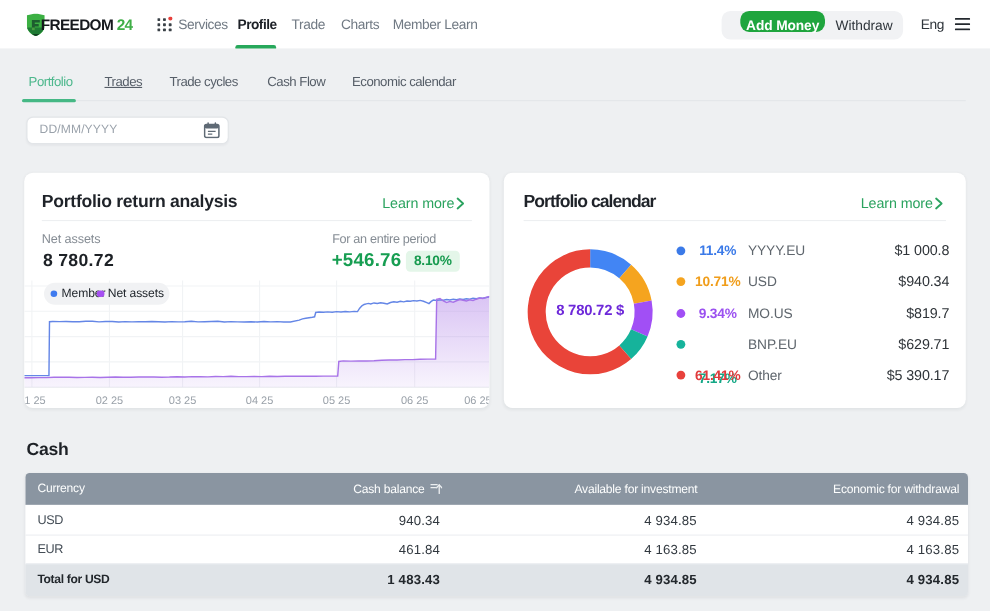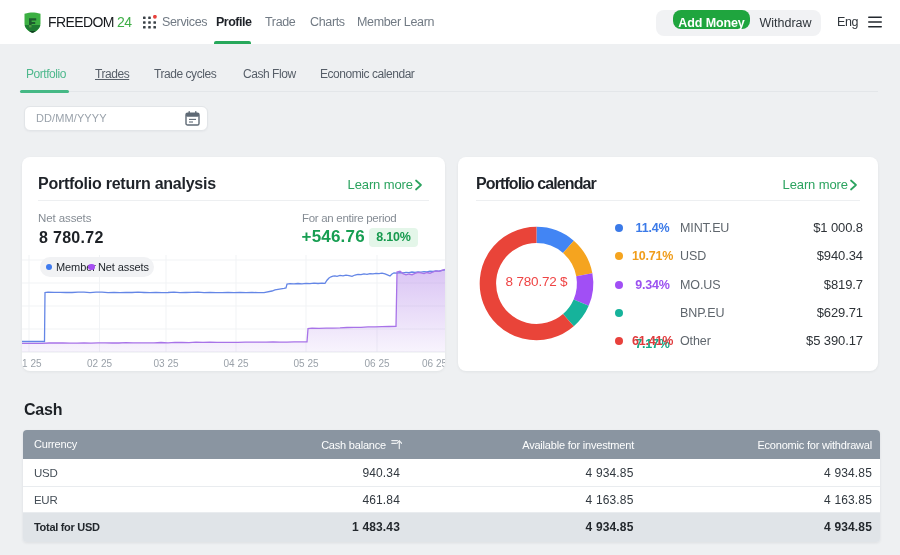--- a/index.html
+++ b/index.html
@@ -31,21 +31,21 @@
 <body>
 
 <div class="header">
   <svg class="abs" style="left:23.5px; top:12px;" width="17" height="21" viewBox="0 0 17 21">
     <path d="M0.5 1.8 C3.5 0.9 6.5 0.4 8.5 0.4 C10.5 0.4 13.5 0.9 16.5 1.8 L16.5 11.5 C16.5 16.5 12.5 19.7 8.5 20.8 C4.5 19.7 0.5 16.5 0.5 11.5 Z" fill="#3cb043"></path>
     <path d="M0.9 14 C2.5 17.5 5.8 19.9 8.5 20.8 C11.2 19.9 14.5 17.5 16.1 14 L16.1 13 L0.9 13 Z" fill="#1e7a33"></path>
     <path d="M5.2 18.9 C6.3 19.8 7.5 20.5 8.5 20.8 C9.5 20.5 10.7 19.8 11.8 18.9 Z" fill="#123f22"></path>
     <path d="M5 6.2 L12.2 6.2 L12.2 8.4 L7.6 8.4 L7.6 9.9 L11.2 9.9 L11.2 12.1 L7.6 12.1 L7.6 15.5 L5 15.5 Z" fill="#1d5c2f"></path>
     <path d="M5 13 L7.6 13 L7.6 15.5 L5 15.5 Z" fill="#6fcf4e" opacity="0.55"></path>
   </svg>
-  <div class="abs" style="left:48px; top:0; height:44px; line-height:44px; font-size:14px; font-weight:normal; letter-spacing:-0.6px; color:#16191d;">FREEDOM <span style="color:#3fae47;">24</span></div>
+  <div class="abs" style="left:37px; top:0; height:44px; line-height:44px; font-size:14px; font-weight:bold; letter-spacing:-0.6px; color:#16191d;">FREEDOM <span style="color:#3fae47;">24</span></div>
   <svg class="abs" style="left:143px; top:15px;" width="14" height="14" viewBox="0 0 14 14">
     <g fill="#3a4147">
       <rect x="0" y="1.5" width="2.6" height="2.6" rx="0.6"></rect>
         <rect x="5.2" y="1.5" width="2.6" height="2.6" rx="0.6"></rect>
       <rect x="0" y="6.2" width="2.6" height="2.6" rx="0.6"></rect>
         <rect x="5.2" y="6.2" width="2.6" height="2.6" rx="0.6"></rect>
         <rect x="10.4" y="6.2" width="2.6" height="2.6" rx="0.6"></rect>
       <rect x="0" y="10.9" width="2.6" height="2.6" rx="0.6"></rect>
         <rect x="5.2" y="10.9" width="2.6" height="2.6" rx="0.6"></rect>
         <rect x="10.4" y="10.9" width="2.6" height="2.6" rx="0.6"></rect>
@@ -153,25 +153,25 @@
   <div class="divider" style="left:18px; top:43px; width:384px;"></div>
   <svg class="abs" style="left:18px; top:65.5px;" width="121" height="121" viewBox="0 0 121 121">
     <g fill="none" stroke-width="16.4">
       <path d="M60.50 11.90 A48.6 48.6 0 0 1 92.40 23.84" stroke="#4285f4"></path>
       <path d="M92.40 23.84 A48.6 48.6 0 0 1 108.30 51.70" stroke="#f5a41f"></path>
       <path d="M108.30 51.70 A48.6 48.6 0 0 1 105.17 79.63" stroke="#a14ff5"></path>
       <path d="M105.17 79.63 A48.6 48.6 0 0 1 92.39 97.17" stroke="#16b39b"></path>
       <path d="M92.39 97.17 A48.6 48.6 0 1 1 60.50 11.90" stroke="#e94439"></path>
     </g>
   </svg>
-  <div class="abs" style="left:18px; top:117px; width:121px; text-align:center; font-size:13.5px; font-weight:normal; color:#ef4444; letter-spacing:-0.2px;">8 780.72 $</div>
+  <div class="abs" style="left:18px; top:117px; width:121px; text-align:center; font-size:13.5px; font-weight:bold; color:#6d28d9; letter-spacing:-0.2px;">8 780.72 $</div>
   <div class="lrow" style="top:62px;">
       <span class="ldot" style="background:#3b7ae8;"></span>
       <span class="lpct" style="color:#3b7ae8;">11.4%</span>
-      <span class="lname">MINT.EU</span>
+      <span class="lname">YYYY.EU</span>
       <span class="lval">$1 000.8</span>
     </div>
   <div class="lrow" style="top:90px;">
       <span class="ldot" style="background:#f5a41f;"></span>
       <span class="lpct" style="color:#f09d1a;">10.71%</span>
       <span class="lname">USD</span>
       <span class="lval">$940.34</span>
     </div>
   <div class="lrow" style="top:118.5px;">
       <span class="ldot" style="background:#a14ff5;"></span>

